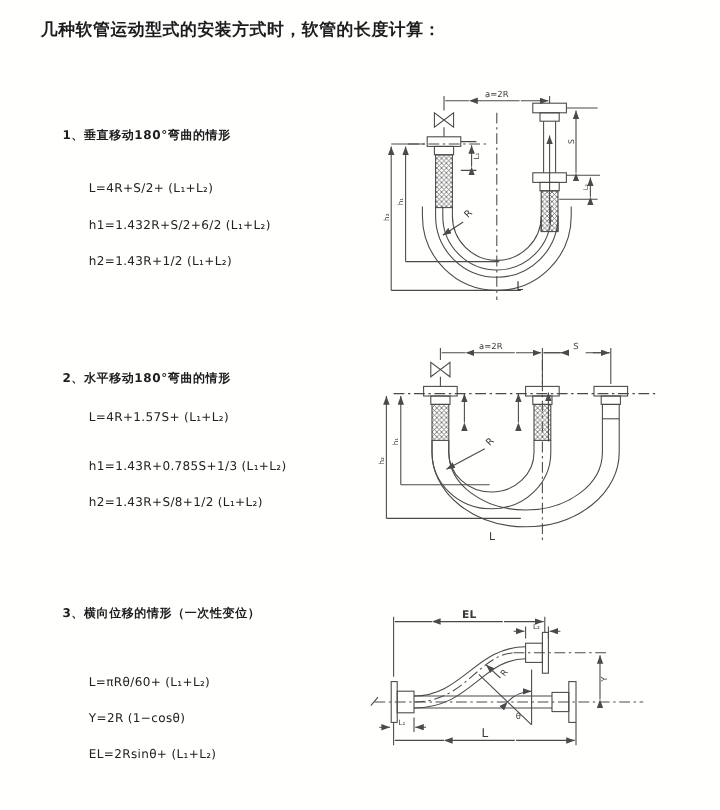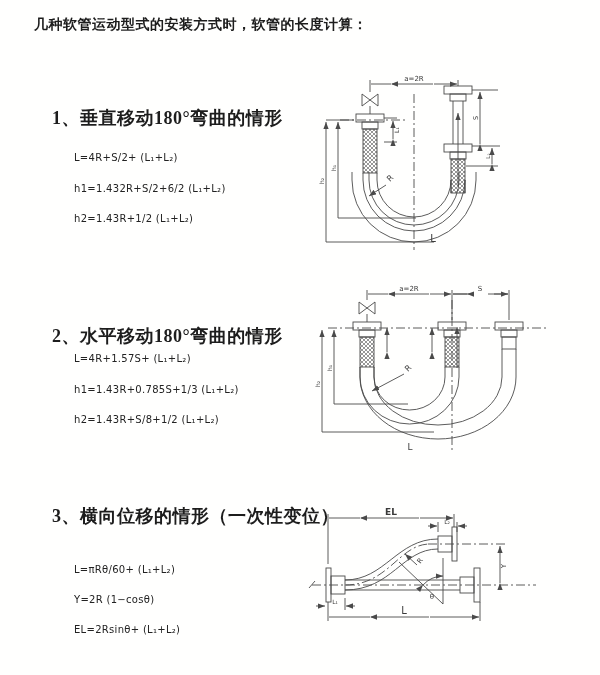--- a/index.html
+++ b/index.html
@@ -1,36 +1,36 @@
 <!DOCTYPE html>
 <html><head>
 <meta charset="utf-8">
 <style>
   html,body{margin:0;padding:0;}
   body{width:600px;height:675px;background:#fffffe;position:relative;overflow:hidden;
        font-family:"DejaVu Sans","Liberation Sans",sans-serif;color:#1d1d1d;}
   .abs{position:absolute;}
   .title{left:34px;top:16px;font-size:14px;font-weight:700;letter-spacing:0.5px;}
-  .sec-head{left:52px;font-size:18px;font-weight:700;letter-spacing:0.5px;font-family:Liberation Serif, serif;}
+  .sec-head{left:52px;font-size:10px;font-weight:700;letter-spacing:0.5px;}
   .formula{left:74px;font-size:10px;font-weight:500;letter-spacing:0.3px;color:#222;margin-top:15px;}
   svg text{font-family:"DejaVu Sans","Liberation Sans",sans-serif;fill:#3a3a3a;stroke:none;}
   .diag{position:absolute;}
 </style>
 </head>
 <body>
 
 <div class="abs title">几种软管运动型式的安装方式时，软管的长度计算：</div>
 
 <div class="abs sec-head" style="top:106px">1、垂直移动180°弯曲的情形</div>
 <div class="abs formula" style="top:137px">L=4R+S/2+ (L₁+L₂)</div>
 <div class="abs formula" style="top:168px">h1=1.432R+S/2+6/2 (L₁+L₂)</div>
 <div class="abs formula" style="top:198px">h2=1.43R+1/2 (L₁+L₂)</div>
 
-<div class="abs sec-head" style="top:324px">2、水平移动180°弯曲的情形</div>
-<div class="abs formula" style="top:338px">L=4R+1.57S+ (L₁+L₂)</div>
+<div class="abs sec-head" style="top:308px">2、水平移动180°弯曲的情形</div>
+<div class="abs formula" style="top:328px">L=4R+1.57S+ (L₁+L₂)</div>
 <div class="abs formula" style="top:369px">h1=1.43R+0.785S+1/3 (L₁+L₂)</div>
 <div class="abs formula" style="top:399px">h2=1.43R+S/8+1/2 (L₁+L₂)</div>
 
 <div class="abs sec-head" style="top:504px">3、横向位移的情形（一次性变位）</div>
 <div class="abs formula" style="top:549px">L=πRθ/60+ (L₁+L₂)</div>
 <div class="abs formula" style="top:579px">Y=2R (1−cosθ)</div>
 <div class="abs formula" style="top:609px">EL=2Rsinθ+ (L₁+L₂)</div>
 
 <svg class="diag" style="left:312px;top:68px" width="276" height="192" viewBox="0 0 276 192">
   <defs>

